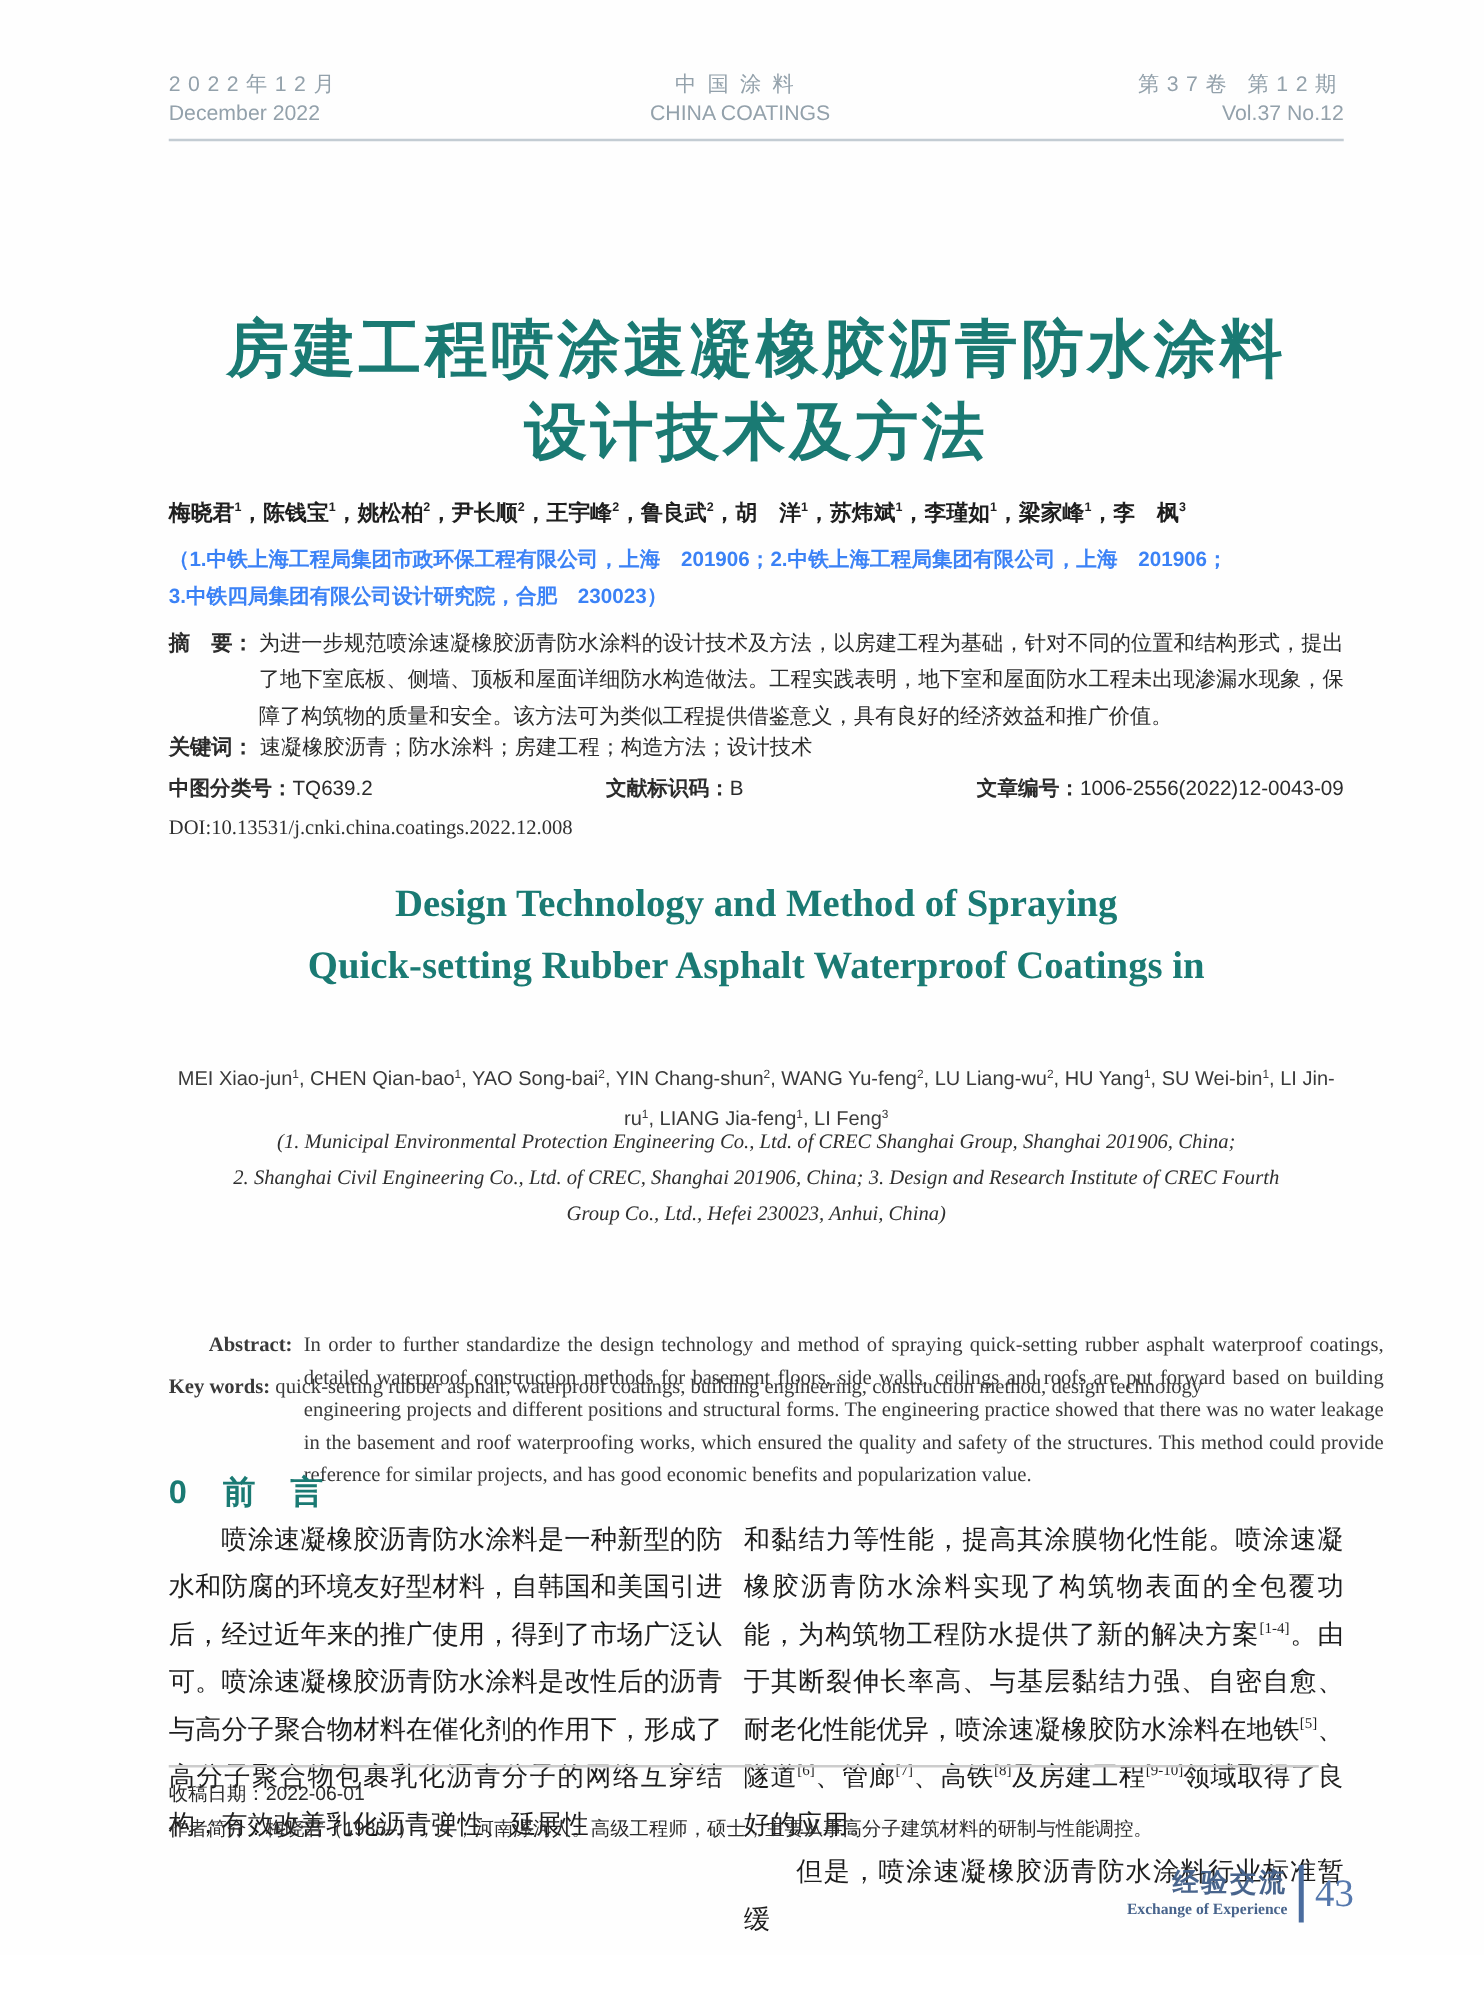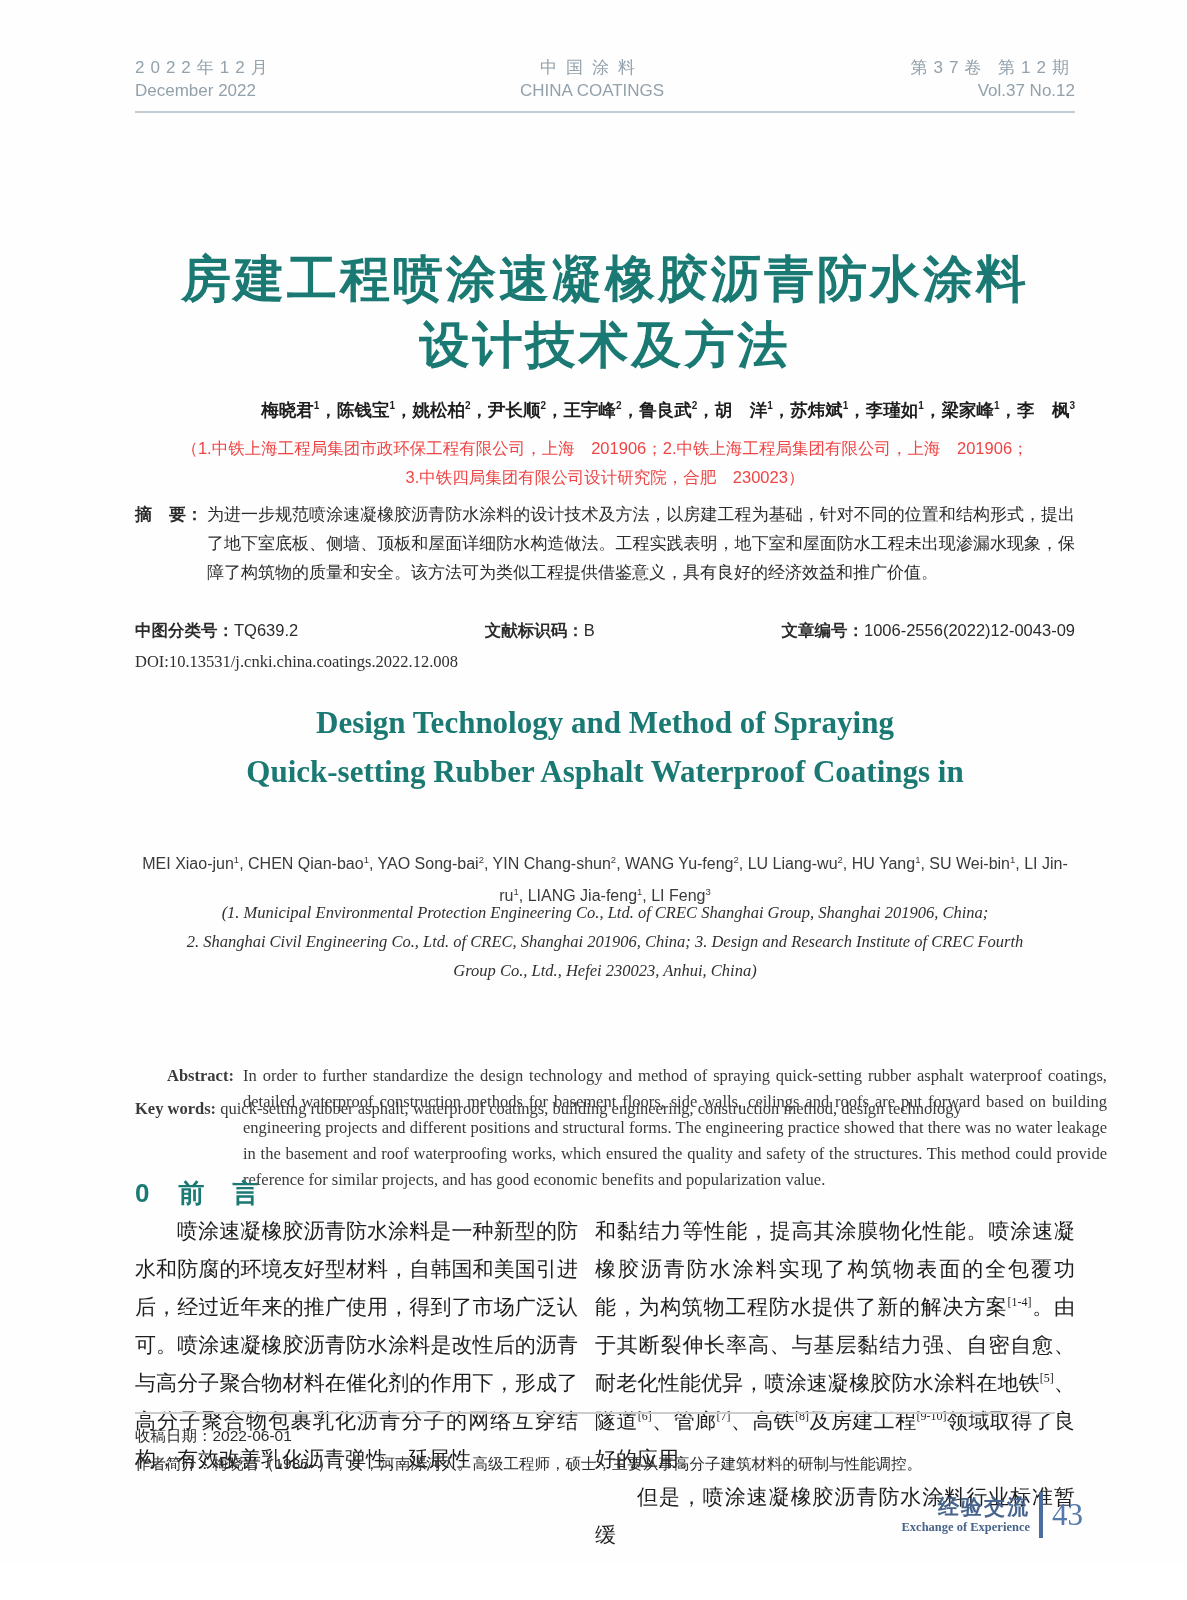--- a/index.html
+++ b/index.html
@@ -22,25 +22,25 @@
   .jh-col.center{text-align:center;}
   .jh-col.right{text-align:right;}
   .jh-cn{letter-spacing:6px;}
   .jh-col.center .jh-cn{letter-spacing:9px;}
 
   
   .b-title{top:246px;text-align:center;color:var(--teal);font-weight:bold;
     font-size:50px;line-height:66px;letter-spacing:3px;}
 
   
-  .b-authors{top:398px;text-align:right;font-size:17.5px;font-weight:bold;color:#1e1e1e;}
+  .b-authors{top:398px;text-align:left;font-size:17.5px;font-weight:bold;color:#1e1e1e;}
   .b-authors sup{font-size:10px;}
 
   
-  .b-affil{top:434px;text-align:center;font-size:16.5px;line-height:29px;font-weight:normal;color:#ef4444;}
+  .b-affil{top:434px;font-size:16.5px;line-height:29px;font-weight:bold;color:#3b82f6;}
 
   
   .hang{position:relative;text-align:justify;}
   .hang .hang-label{position:absolute;left:0;top:0;font-weight:bold;}
   .b-abstract{top:500px;font-size:17px;line-height:29px;padding-left:72px;}
   .b-kw{top:584px;font-size:17px;line-height:28px;}
   .inline-label{font-weight:bold;}
 
   
   .b-class{top:620px;display:flex;justify-content:space-between;font-size:16.5px;}
@@ -124,20 +124,24 @@
   <div class="blk b-affil">
       <div>（1.中铁上海工程局集团市政环保工程有限公司，上海　201906；2.中铁上海工程局集团有限公司，上海　201906；</div>
       <div>3.中铁四局集团有限公司设计研究院，合肥　230023）</div>
     </div>
 
   <div class="blk b-abstract hang">
     <span class="hang-label">摘　要：</span>
     <span>为进一步规范喷涂速凝橡胶沥青防水涂料的设计技术及方法，以房建工程为基础，针对不同的位置和结构形式，提出了地下室底板、侧墙、顶板和屋面详细防水构造做法。工程实践表明，地下室和屋面防水工程未出现渗漏水现象，保障了构筑物的质量和安全。该方法可为类似工程提供借鉴意义，具有良好的经济效益和推广价值。</span>
   </div>
 
+  <div class="blk b-kw">
+    <span class="inline-label">关键词：</span>
+    <span>速凝橡胶沥青；防水涂料；房建工程；构造方法；设计技术</span>
+  </div>
 
   <div class="blk b-class">
     <div>
       <span class="lbl">中图分类号：</span><span>TQ639.2</span>
     </div>
     <div>
       <span class="lbl">文献标识码：</span><span>B</span>
     </div>
     <div>
       <span class="lbl">文章编号：</span><span>1006-2556(2022)12-0043-09</span>

